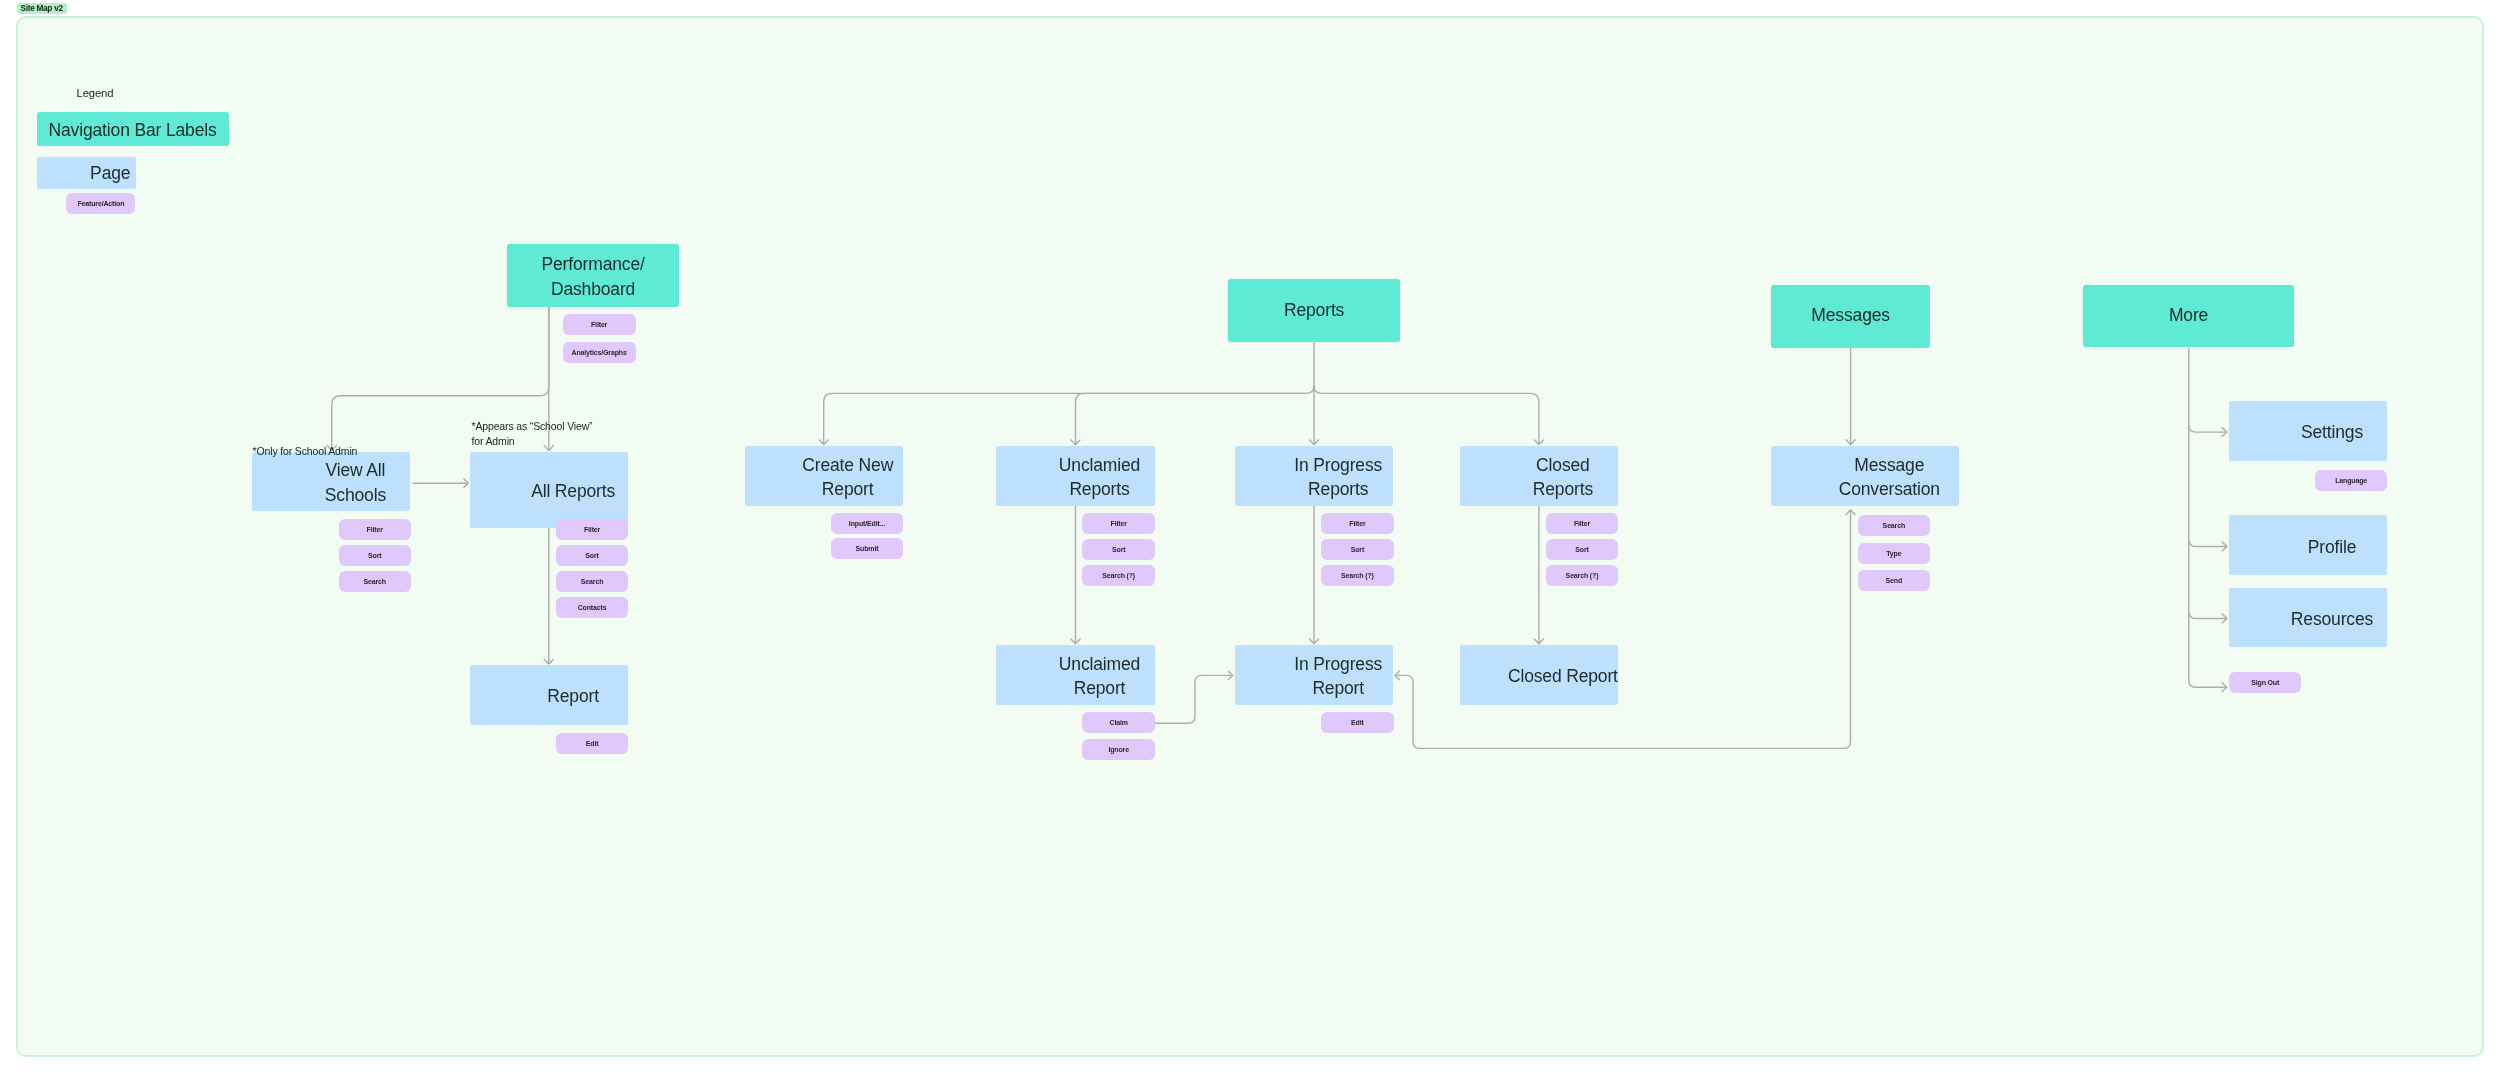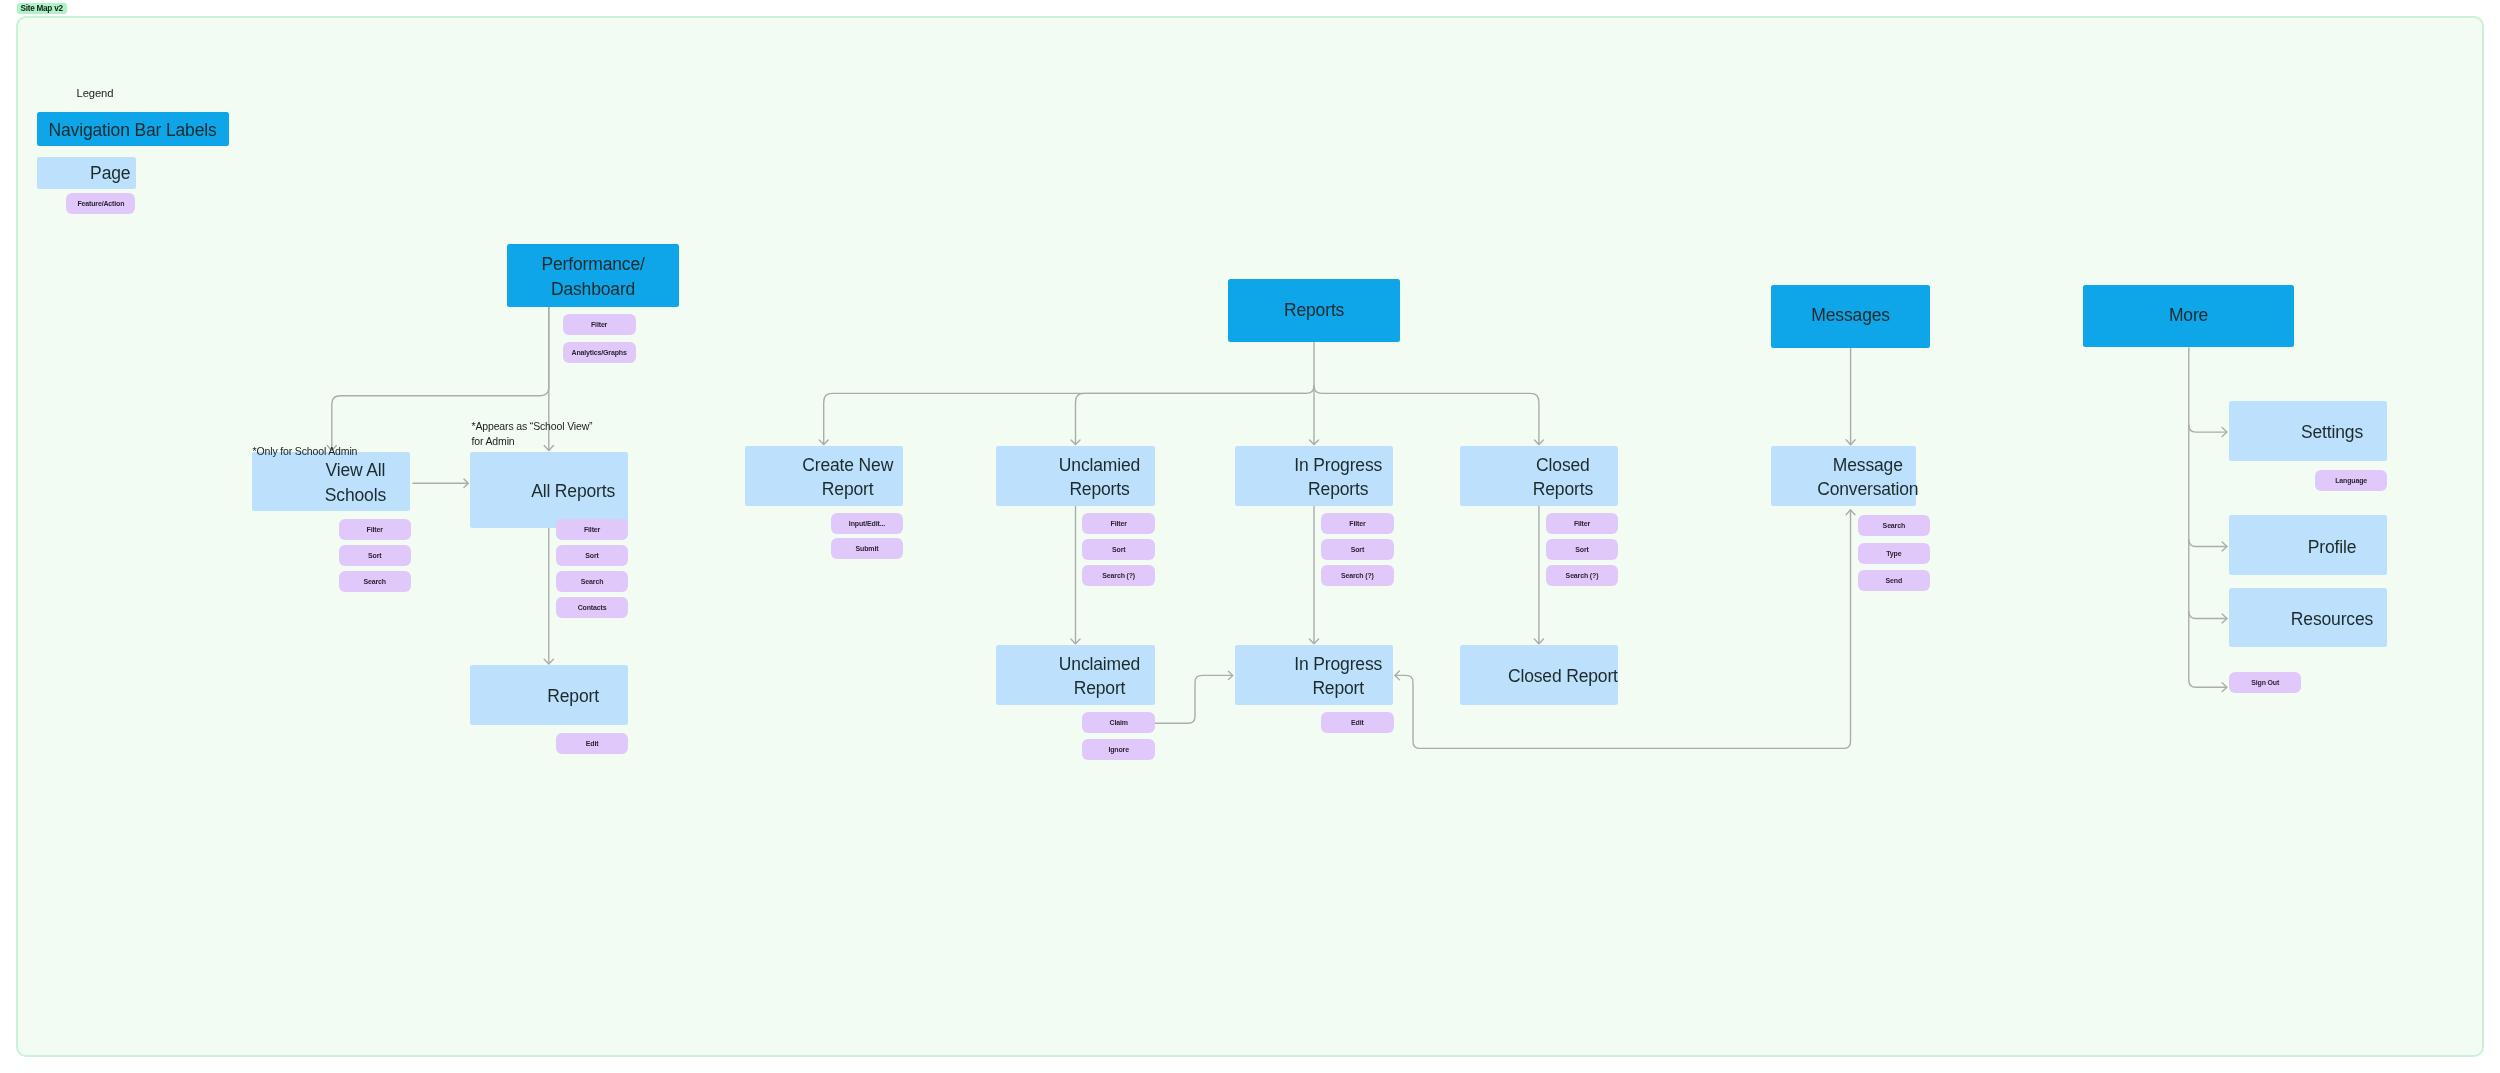--- a/index.html
+++ b/index.html
@@ -10,21 +10,21 @@
   .frame-title{position:absolute;left:16.6px;top:3px;height:10.8px;line-height:12.1px;
      background:#AEF2C5;color:#151E1A;font-size:8.2px;width:50px;border-radius:3px;
      font-weight:700;letter-spacing:-0.25px;box-sizing:border-box;text-align:center;
      overflow:visible;}
   .canvas{position:absolute;left:15.8px;top:15.8px;width:2468.7px;height:1041px;
      background:#F2FCF3;border:2.2px solid #C9F2D7;border-radius:10px;box-sizing:border-box;}
   svg.links{position:absolute;left:0;top:0;width:2500px;height:1073px;overflow:visible;}
   .node{position:absolute;box-sizing:border-box;display:flex;align-items:center;justify-content:center;
         text-align:center;border-radius:2.5px;color:#1C2B2B;font-size:17.5px;letter-spacing:-0.15px;
         line-height:24.5px;padding-top:3px;}
-  .nav{background:#0ea5e9;padding-top:0;padding-bottom:1.2px;}
+  .nav{background:#5eead4;padding-top:0;padding-bottom:1.2px;}
   .page{background:#BDE0FD;padding-left:48px;}
   .chip{position:absolute;box-sizing:border-box;display:flex;align-items:center;justify-content:center;
         background:#E1C8FA;border-radius:6px;color:#2C2436;font-size:7px;font-weight:700;
         height:21px;letter-spacing:-0.15px;}
   .note{position:absolute;color:#16201D;font-size:10.5px;line-height:15.1px;white-space:pre;letter-spacing:-0.15px;}
   .legend-label{position:absolute;color:#16201D;font-size:11.3px;letter-spacing:-0.15px;}
 </style>
 </head>
 <body>
 
@@ -113,21 +113,21 @@
   <div class="node page" style="left:744.6px;top:446px;width:158.2px;height:59.8px;">Create New Report</div>
   <div class="node page" style="left:996.3px;top:446px;width:158.4px;height:59.8px;">Unclamied Reports</div>
   <div class="node page" style="left:1235px;top:446px;width:158.4px;height:59.8px;white-space:pre-line;">In Progress
 Reports</div>
   <div class="node page" style="left:1459.6px;top:446px;width:158.6px;height:59.8px;">Closed Reports</div>
 
   <div class="node page" style="left:996.3px;top:644.9px;width:158.4px;height:59.8px;">Unclaimed Report</div>
   <div class="node page" style="left:1235px;top:644.9px;width:158.4px;height:59.8px;">In Progress Report</div>
   <div class="node page" style="left:1459.6px;top:644.9px;width:158.6px;height:59.8px;">Closed Report</div>
 
-  <div class="node page" style="left:1771.3px;top:446.1px;width:145px;height:59.6px;white-space:pre-line;">Message
+  <div class="node page" style="left:1771.3px;top:446.1px;width:188px;height:59.6px;white-space:pre-line;">Message
 Conversation</div>
 
   <div class="node page" style="left:2228.8px;top:400.9px;width:158.4px;height:59.8px;">Settings</div>
   <div class="node page" style="left:2228.8px;top:515.4px;width:158.4px;height:59.8px;text-align:right;">Profile</div>
   <div class="node page" style="left:2228.8px;top:587.7px;width:158.4px;height:59.8px;">Resources</div>
 
   <div class="chip" style="left:562.6px;top:313.7px;width:73px;">Filter</div>
   <div class="chip" style="left:562.6px;top:341.8px;width:73px;">Analytics/Graphs</div>
 
   <div class="chip" style="left:338.5px;top:518.7px;width:72.4px;">Filter</div>

